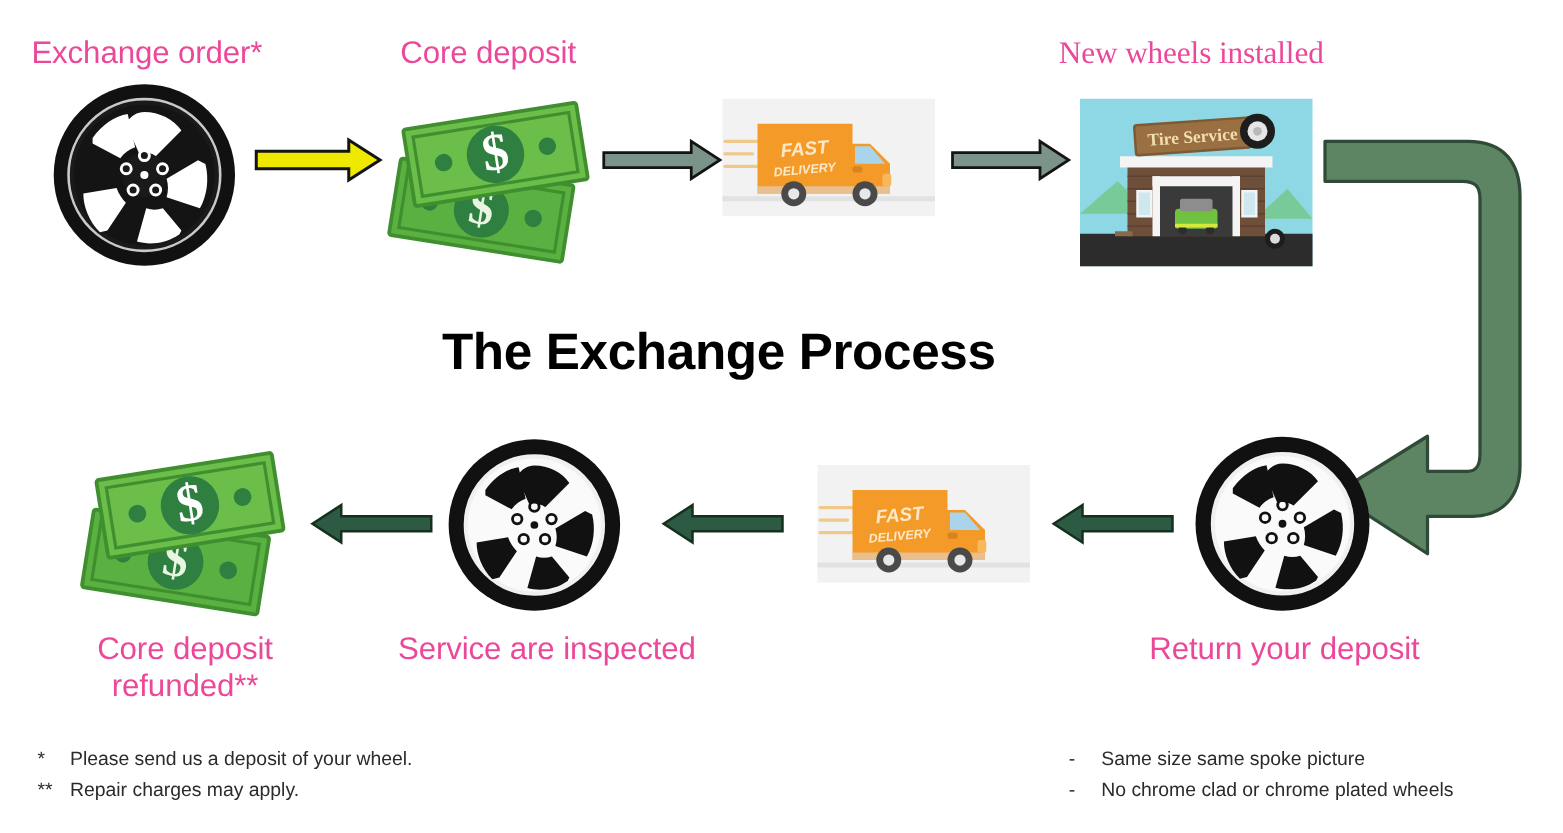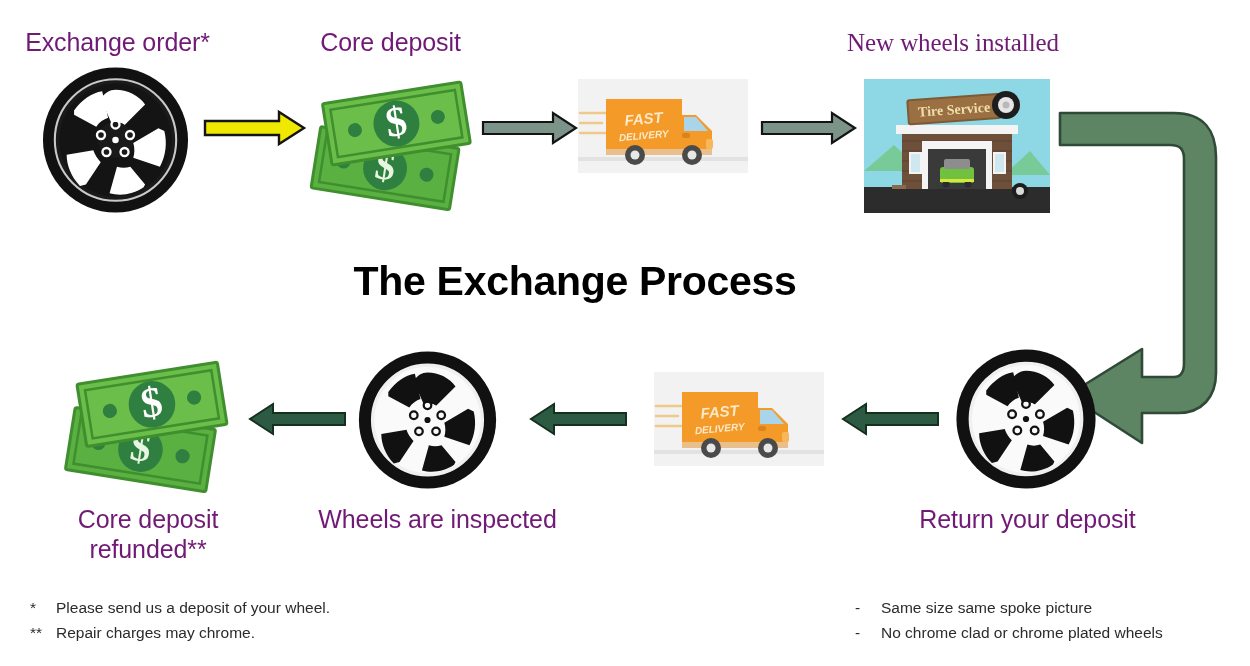--- a/index.html
+++ b/index.html
@@ -9,21 +9,21 @@
     font-family:"Liberation Sans","DejaVu Sans",sans-serif;
     color:#1a1a1a;
     overflow:hidden;
     position:relative;
   }
   .stage{position:relative;width:1250px;height:666px;}
   .abs{position:absolute;}
 
   .step-label{
     font-size:25px;
-    color:#701a75;
+    color:#ec4899;
     text-align:center;
     line-height:1.18;
     white-space:pre-line;
     font-weight:400;
     letter-spacing:-0.1px;
   }
 
   .title{
     font-size:41px;
     font-weight:700;
@@ -314,32 +314,32 @@
         <circle cx="43.9" cy="58.1" r="2.7"></circle>
         <circle cx="40.2" cy="46.6" r="2.7"></circle>
       </g>
       <circle cx="50" cy="50" r="2.2" fill="#111111"></circle>
     </svg>
   </div>
 
   <div class="abs step-label" style="left:28px;top:505px;width:240px;">Core deposit
 refunded**</div>
 
-  <div class="abs step-label" style="left:300px;top:505px;width:275px;">Wheels are inspected</div>
+  <div class="abs step-label" style="left:300px;top:505px;width:275px;">Service are inspected</div>
 
   <div class="abs step-label" style="left:900px;top:505px;width:255px;">Return your deposit</div>
 
   <div class="abs" style="left:30px;top:595px;width:420px;">
     <div class="footnote footnote-row">
       <span class="footnote-mark">*</span>
       <span>Please send us a deposit of your wheel.</span>
     </div>
     <div class="footnote footnote-row">
       <span class="footnote-mark">**</span>
-      <span>Repair charges may chrome.</span>
+      <span>Repair charges may apply.</span>
     </div>
   </div>
 
   <div class="abs" style="left:855px;top:595px;width:390px;">
     <div class="footnote footnote-row">
       <span class="footnote-mark">-</span>
       <span>Same size same spoke picture</span>
     </div>
     <div class="footnote footnote-row">
       <span class="footnote-mark">-</span>

